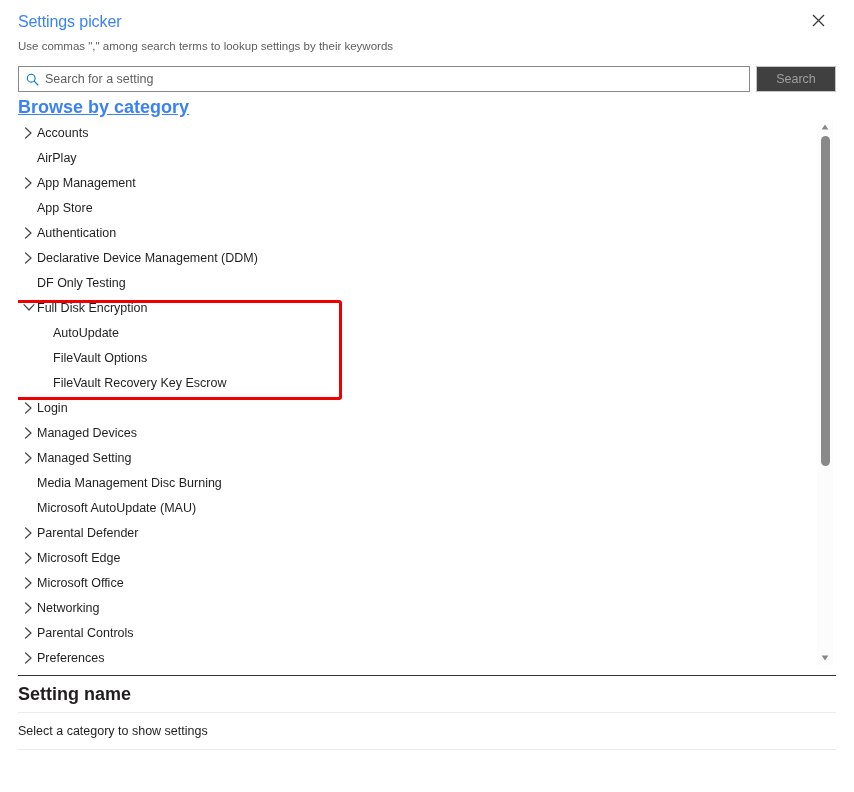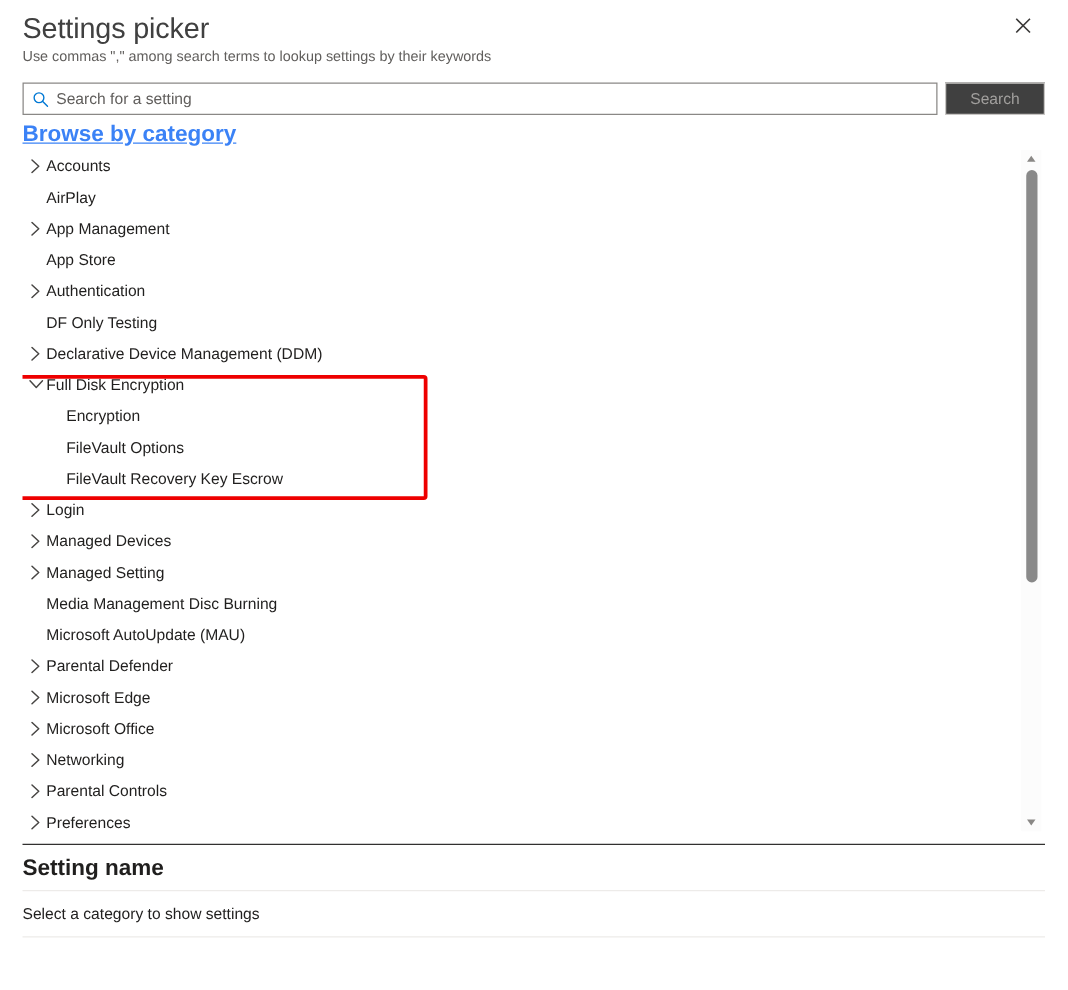--- a/index.html
+++ b/index.html
@@ -15,23 +15,23 @@
     overflow: hidden;
     position: relative;
   }
 
   
   .header {
     position: relative;
     padding: 8px 18px 0 18px;
   }
   .title {
-    font-size: 23px;
+    font-size: 16px;
     font-weight: 400;
-    color: #404040;
+    color: #3b82f6;
     letter-spacing: -0.1px;
     line-height: 28px;
     margin: 0;
   }
   .subtitle {
     font-size: 11.5px;
     color: #605e5c;
     line-height: 16px;
     margin: 2px 0 0 0;
   }
@@ -279,41 +279,41 @@
       </div>
       <div class="cat-row">
         <span class="chev">
           <svg width="9" height="12" viewBox="0 0 9 12">
             <path d="M1.6 1 L7 6 L1.6 11" stroke="#484644" stroke-width="1.2" fill="none" stroke-linecap="round" stroke-linejoin="round"></path>
           </svg>
         </span>
         <span class="cat-label">Authentication</span>
       </div>
       <div class="cat-row">
+        <span class="chev">
+          <svg width="9" height="12" viewBox="0 0 9 12">
+            <path d="M1.6 1 L7 6 L1.6 11" stroke="#484644" stroke-width="1.2" fill="none" stroke-linecap="round" stroke-linejoin="round"></path>
+          </svg>
+        </span>
+        <span class="cat-label">Declarative Device Management (DDM)</span>
+      </div>
+      <div class="cat-row">
         <span class="chev empty"></span>
         <span class="cat-label">DF Only Testing</span>
       </div>
       <div class="cat-row">
         <span class="chev">
-          <svg width="9" height="12" viewBox="0 0 9 12">
-            <path d="M1.6 1 L7 6 L1.6 11" stroke="#484644" stroke-width="1.2" fill="none" stroke-linecap="round" stroke-linejoin="round"></path>
-          </svg>
-        </span>
-        <span class="cat-label">Declarative Device Management (DDM)</span>
-      </div>
-      <div class="cat-row">
-        <span class="chev">
           <svg width="12" height="9" viewBox="0 0 12 9">
             <path d="M1 1.6 L6 7 L11 1.6" stroke="#484644" stroke-width="1.2" fill="none" stroke-linecap="round" stroke-linejoin="round"></path>
           </svg>
         </span>
         <span class="cat-label">Full Disk Encryption</span>
       </div>
       <div class="cat-row child">
-        <span class="cat-label">Encryption</span>
+        <span class="cat-label">AutoUpdate</span>
       </div>
       <div class="cat-row child">
         <span class="cat-label">FileVault Options</span>
       </div>
       <div class="cat-row child">
         <span class="cat-label">FileVault Recovery Key Escrow</span>
       </div>
       <div class="cat-row">
         <span class="chev">
           <svg width="9" height="12" viewBox="0 0 9 12">

